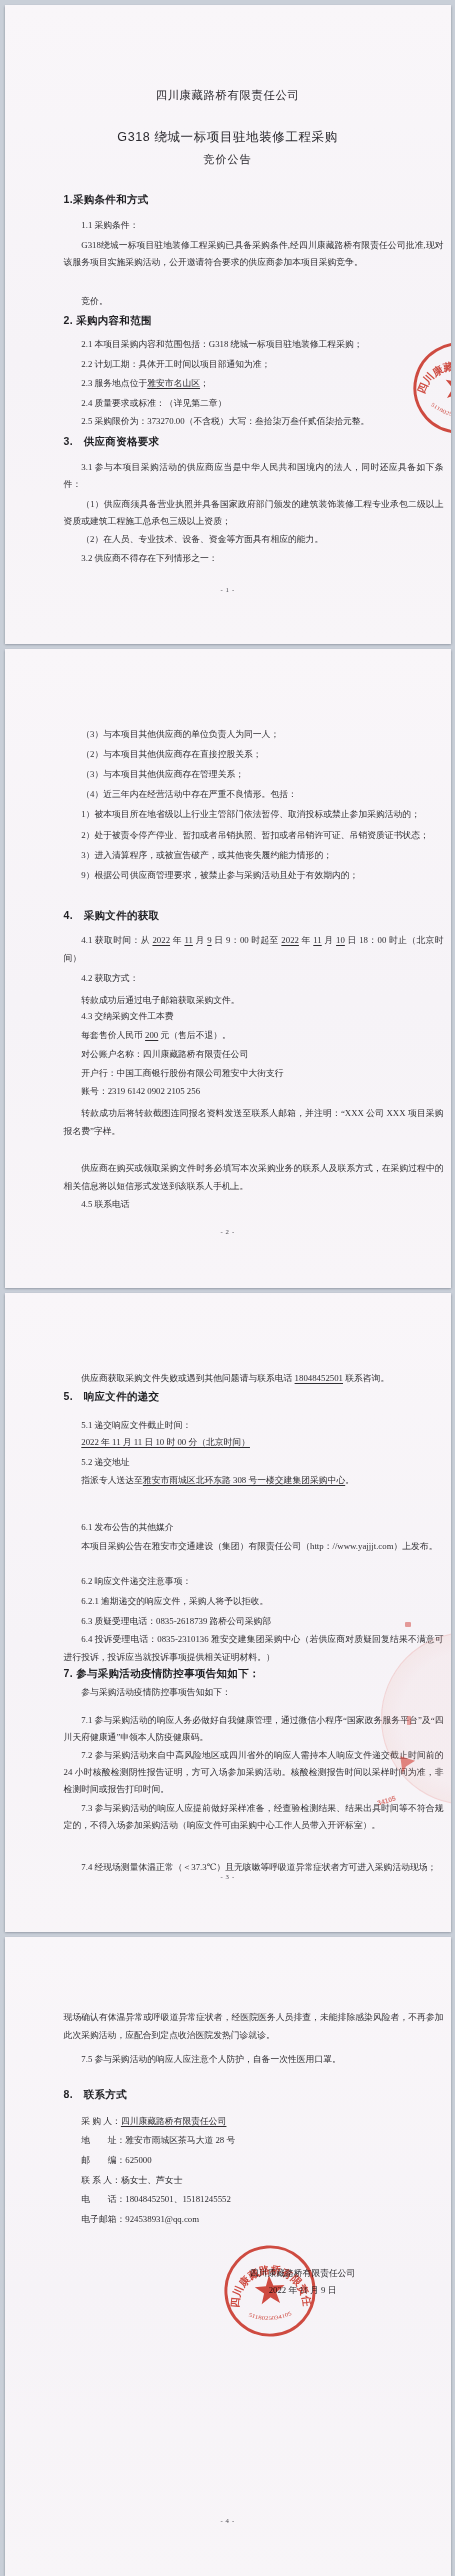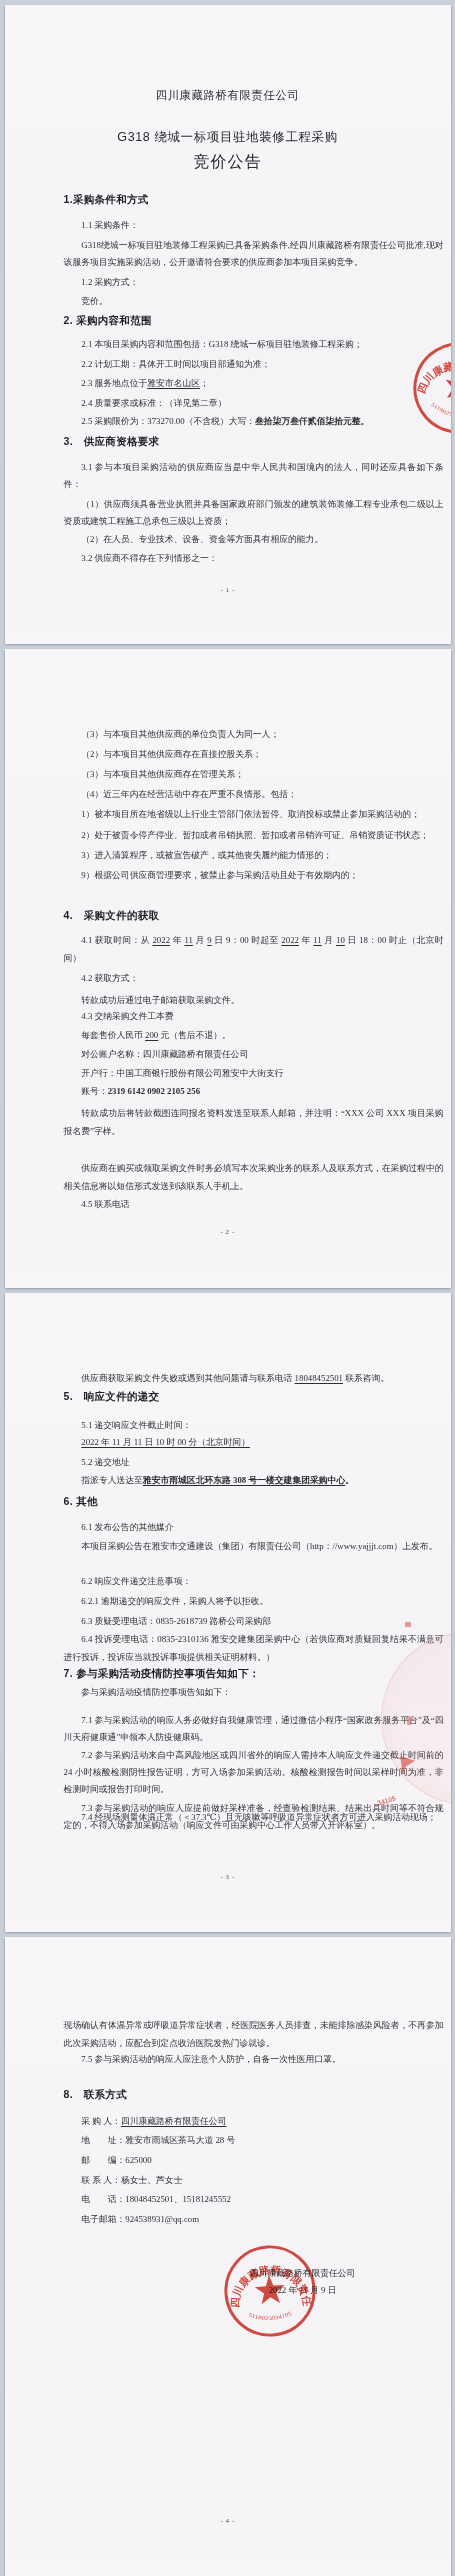--- a/index.html
+++ b/index.html
@@ -12,23 +12,23 @@
       color:#2e2d31;text-align:justify;}
   .tight{line-height:17px;}
   .ind{text-indent:17.7px;}
   .hd{position:absolute;left:59px;width:380px;color:#1f1f23;
       font-family:"Liberation Sans","DejaVu Sans",sans-serif;
       font-weight:700;font-size:10.5px;line-height:13.7px;letter-spacing:0.3px;}
   .ctr{position:absolute;left:0;width:446px;text-align:center;color:#2a292e;
        font-family:"Liberation Sans","DejaVu Sans",sans-serif;}
   .doc-company{font-size:11.4px;font-weight:500;letter-spacing:0.6px;}
   .doc-title{font-size:12.5px;font-weight:500;letter-spacing:0.6px;}
-  .doc-subtitle{font-size:16px;font-weight:500;letter-spacing:1.1px;}
+  .doc-subtitle{font-size:11px;font-weight:500;letter-spacing:1.1px;}
   u{text-underline-offset:2.3px;text-decoration-thickness:0.6px;}
-  .b{font-weight:700;}
+  .b{font-weight:400;}
   .ftr{position:absolute;left:0;width:446px;text-align:center;font-size:6.8px;
        color:#4a4a50;letter-spacing:0.6px;}
   .seal{position:absolute;mix-blend-mode:multiply;opacity:.9;}
   .sign{position:absolute;left:207px;width:182px;text-align:center;
         font-size:8.8px;color:#2e2d31;}
   .frag-ring{position:absolute;border:1.7px solid rgba(214,80,68,.13);border-radius:50%;
              background:radial-gradient(circle,rgba(230,120,110,.05) 55%,rgba(230,120,110,.1) 72%,transparent 73%);}
   .frag{position:absolute;color:rgba(198,40,30,.62);
         font-family:"Liberation Sans","DejaVu Sans",sans-serif;}
 </style>
@@ -36,21 +36,20 @@
 <body>
 
 <div class="page" style="top:4.6px">
   <div class="ctr doc-company" style="top:83px">四川康藏路桥有限责任公司</div>
   <div class="ctr doc-title" style="top:124px">G318 绕城一标项目驻地装修工程采购</div>
   <div class="ctr doc-subtitle" style="top:147px">竞价公告</div>
 
   <div class="hd" style="top:188px">1.采购条件和方式</div>
   <div class="ln ind" style="top:212px">1.1 采购条件：</div>
   <div class="ln ind" style="top:232px">G318绕城一标项目驻地装修工程采购已具备采购条件,经四川康藏路桥有限责任公司批准,现对该服务项目实施采购活动，公开邀请符合要求的供应商参加本项目采购竞争。</div>
-  <div class="ln ind" style="top:269px">1.2 采购方式：</div>
   <div class="ln ind" style="top:288px">竞价。</div>
 
   <div class="hd" style="top:309px">2. 采购内容和范围</div>
   <div class="ln ind" style="top:331px">2.1 本项目采购内容和范围包括：G318 绕城一标项目驻地装修工程采购；</div>
   <div class="ln ind" style="top:351px">2.2 计划工期：具体开工时间以项目部通知为准；</div>
   <div class="ln ind" style="top:370px"><span>2.3 服务地点位于</span><u>雅安市名山区</u><span>；</span></div>
   <div class="ln ind" style="top:390px">2.4 质量要求或标准：（详见第二章）</div>
   <div class="ln ind" style="top:408px"><span>2.5 采购限价为：373270.00（不含税）大写：</span><span class="b">叁拾柒万叁仟贰佰柒拾元整。</span></div>
 
   <div class="hd" style="top:430px">3.　供应商资格要求</div>
@@ -99,48 +98,47 @@
 
 <div class="page" style="top:1293px">
   <div class="ln ind" style="top:77px"><span>供应商获取采购文件失败或遇到其他问题请与联系电话 </span><u>18048452501</u><span> 联系咨询。</span></div>
 
   <div class="hd" style="top:97px">5.　响应文件的递交</div>
   <div class="ln ind" style="top:124px">5.1 递交响应文件截止时间：</div>
   <div class="ln ind" style="top:141px"><u>2022 年 11 月 11 日 10 时 00 分（北京时间）</u></div>
   <div class="ln ind" style="top:161px">5.2 递交地址</div>
   <div class="ln ind" style="top:179px"><span>指派专人送达至</span><u class="b">雅安市雨城区北环东路 308 号一楼交建集团采购中心</u><span class="b">。</span></div>
 
-  <div class="hd" style="top:202px">6. 其他</div>
   <div class="ln ind" style="top:226px">6.1 发布公告的其他媒介</div>
   <div class="ln ind" style="top:245px">本项目采购公告在雅安市交通建设（集团）有限责任公司（http：//www.yajjjt.com）上发布。</div>
   <div class="ln ind" style="top:280px">6.2 响应文件递交注意事项：</div>
   <div class="ln ind" style="top:300px">6.2.1 逾期递交的响应文件，采购人将予以拒收。</div>
   <div class="ln ind" style="top:320px">6.3 质疑受理电话：0835-2618739 路桥公司采购部</div>
   <div class="ln ind" style="top:338px">6.4 投诉受理电话：0835-2310136 雅安交建集团采购中心（若供应商对质疑回复结果不满意可进行投诉，投诉应当就投诉事项提供相关证明材料。）</div>
 
   <div class="hd" style="top:374px">7. 参与采购活动疫情防控事项告知如下：</div>
   <div class="ln ind" style="top:391px">参与采购活动疫情防控事项告知如下：</div>
   <div class="ln ind tight" style="top:419px">7.1 参与采购活动的响应人务必做好自我健康管理，通过微信小程序“国家政务服务平台”及“四川天府健康通”申领本人防疫健康码。</div>
   <div class="ln ind tight" style="top:454px">7.2 参与采购活动来自中高风险地区或四川省外的响应人需持本人响应文件递交截止时间前的 24 小时核酸检测阴性报告证明，方可入场参加采购活动。核酸检测报告时间以采样时间为准，非检测时间或报告打印时间。</div>
   <div class="ln ind tight" style="top:507px">7.3 参与采购活动的响应人应提前做好采样准备，经查验检测结果、结果出具时间等不符合规定的，不得入场参加采购活动（响应文件可由采购中心工作人员带入开评标室）。</div>
-  <div class="ln ind" style="top:516px">7.4 经现场测量体温正常（＜37.3℃）且无咳嗽等呼吸道异常症状者方可进入采购活动现场；</div>
+  <div class="ln ind" style="top:566px">7.4 经现场测量体温正常（＜37.3℃）且无咳嗽等呼吸道异常症状者方可进入采购活动现场；</div>
 
   <div class="ftr" style="top:580px">- 3 -</div>
 
   <div class="frag-ring" style="left:376px;top:339px;width:171px;height:171px"></div>
   <svg class="frag" style="left:393px;top:462px" width="19.4" height="19.4" viewBox="0 0 34 34">
     <path d="M4 2 L30 10 L14 20 L8 32 Z" fill="rgba(205,45,35,.55)"></path>
   </svg>
   <div class="frag" style="left:372px;top:504px;font-size:6.8px;transform:rotate(-16deg);font-weight:700">34105</div>
   <div class="frag" style="left:400px;top:329px;width:6.3px;height:4.6px;background:rgba(205,45,35,.45);border-radius:1.1px"></div>
   <div class="frag" style="left:402px;top:423px;width:4.6px;height:9px;background:rgba(205,45,35,.4);border-radius:0.6px"></div>
 </div>
 
 <div class="page" style="top:1937px">
-  <div class="ln" style="top:80px">现场确认有体温异常或呼吸道异常症状者，经医院医务人员排查，未能排除感染风险者，不再参加此次采购活动，应配合到定点收治医院发热门诊就诊。</div>
+  <div class="ln" style="top:72px">现场确认有体温异常或呼吸道异常症状者，经医院医务人员排查，未能排除感染风险者，不再参加此次采购活动，应配合到定点收治医院发热门诊就诊。</div>
   <div class="ln ind" style="top:114px">7.5 参与采购活动的响应人应注意个人防护，自备一次性医用口罩。</div>
 
   <div class="hd" style="top:151px">8.　联系方式</div>
   <div class="ln ind" style="top:176px"><span>采 购 人：</span><u>四川康藏路桥有限责任公司</u></div>
   <div class="ln ind" style="top:195px"><span>地　　址：</span><span>雅安市雨城区茶马大道 28 号</span></div>
   <div class="ln ind" style="top:215px"><span>邮　　编：</span><span>625000</span></div>
   <div class="ln ind" style="top:235px"><span>联 系 人：</span><span>杨女士、芦女士</span></div>
   <div class="ln ind" style="top:254px"><span>电　　话：</span><span>18048452501、15181245552</span></div>
   <div class="ln ind" style="top:274px"><span>电子邮箱：</span><span>924538931@qq.com</span></div>
 

